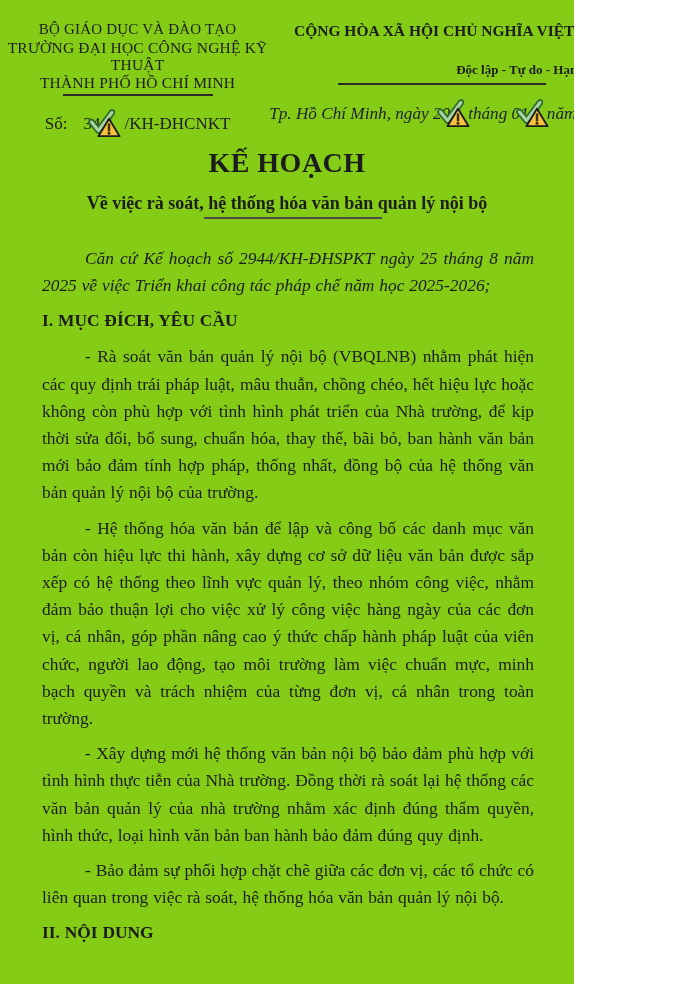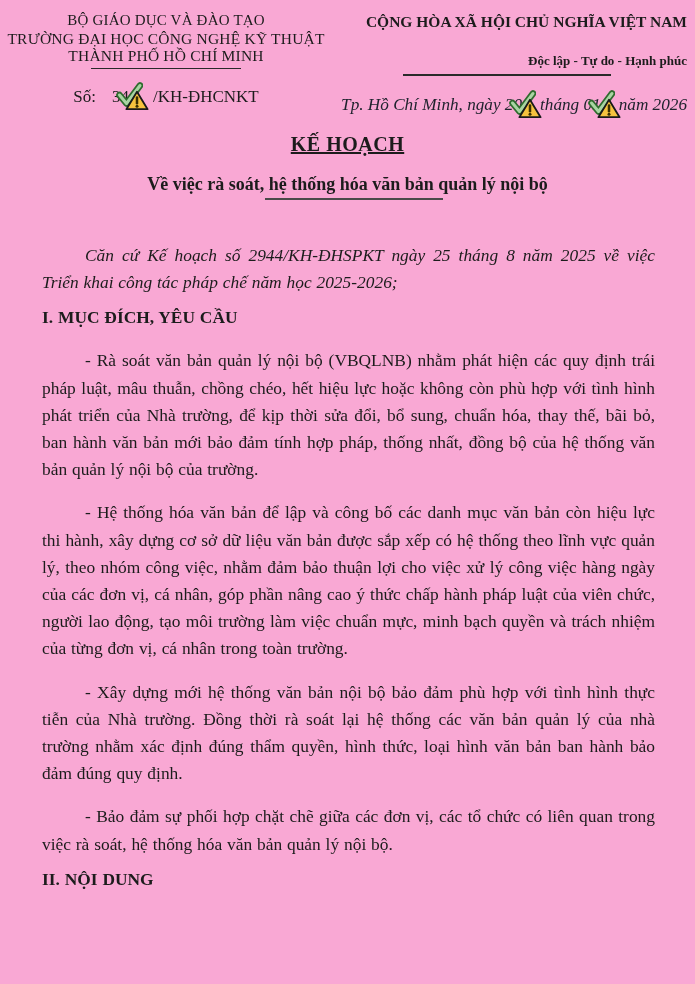--- a/index.html
+++ b/index.html
@@ -5,23 +5,23 @@
   * { box-sizing: border-box; margin: 0; padding: 0; }
   html, body { background: #ffffff; }
   body {
     width: 695px; height: 984px;
     font-family: "Liberation Serif", "DejaVu Serif", serif;
     color: #1c1c1c;
     overflow: hidden;
   }
   .page {
     position: relative;
-    width: 695px; height: 984px;
-    background: #f9a8d4;
-    padding-top: 12px;
+    width: 574px; height: 984px;
+    background: #84cc16;
+    padding-top: 21px;
     overflow: hidden;
   }
 
   
   .doc-header { display: flex; padding: 0 8px 0 6px; }
   .hdr-left  { flex: 0 0 47%; text-align: center; }
   .hdr-right { flex: 0 0 53%; text-align: right; }
   .hdr-line      { font-size: 15px; line-height: 17.5px; letter-spacing: .2px; }
   .hdr-line.bold { font-weight: normal; font-size: 15.5px; }
   .hdr-right .nation { font-weight: bold; font-size: 15.5px; line-height: 19px; }
@@ -48,32 +48,31 @@
     width: 30px; height: 24px;
     margin-left: -13px; margin-right: 1px;
     vertical-align: -7px;
     z-index: 2;
   }
   .marker .check { position: absolute; left: 0;  top: -3px; }
   .marker .warn  { position: absolute; left: 9px; top: 5px; }
 
   
   .title-block { text-align: center; margin-top: 15px; }
-  .title-main { font-size: 20px; font-weight: bold; letter-spacing: .5px; line-height: 24px; text-decoration: underline; }
+  .title-main { font-size: 28px; font-weight: bold; letter-spacing: .5px; line-height: 24px; }
   .title-sub  { font-size: 18px; font-weight: bold; line-height: 23px; margin-top: 17px; }
   .title-rule { width: 178px; height: 2.2px; background: #4a4a4a; margin: 2px auto 0; transform: translateX(6px); }
 
   
   .doc-body { padding: 26px 40px 0 42px; }
   .para {
     font-size: 17.4px; line-height: 27.2px;
     text-align: justify; text-indent: 43px;
     margin-bottom: 8px;
     word-spacing: .5px;
-    margin-top: 16px;
   }
   .para.italic { font-style: italic; }
   .para.heading1 { font-weight: bold; text-indent: 0; text-align: left; margin: 5px 0 9px; }
 </style>
 </head>
 <body>
 
 <div class="page">
 
   <div class="doc-header">

